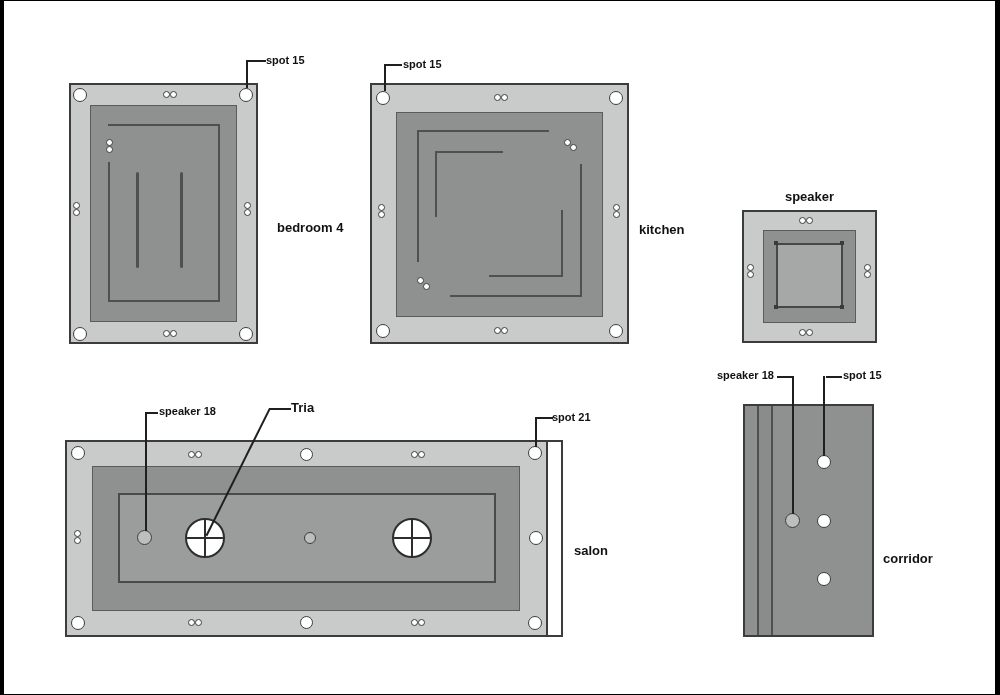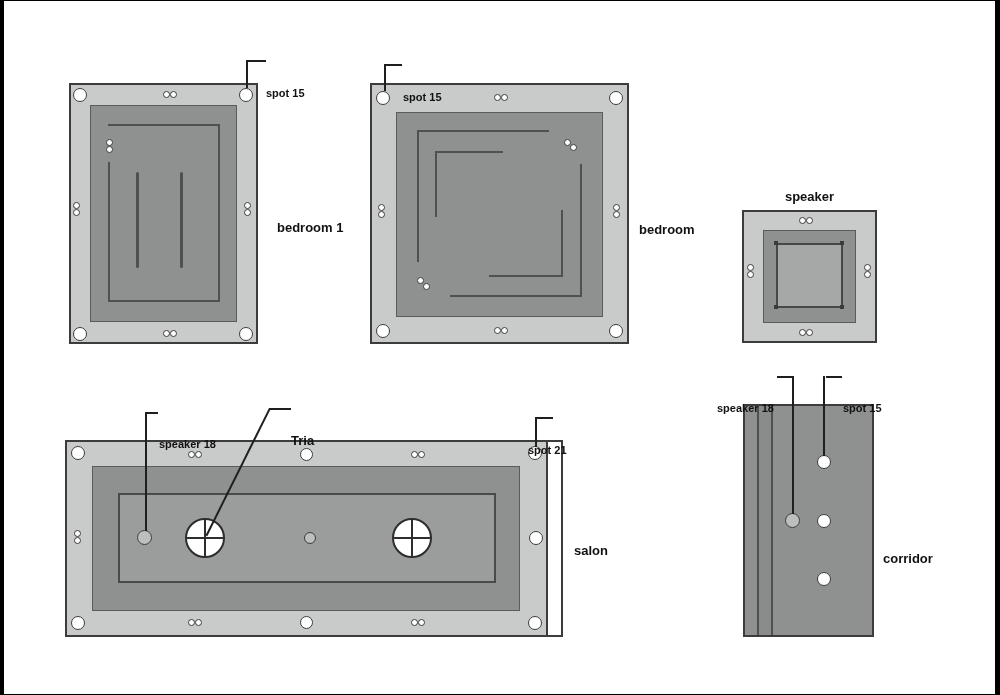--- a/index.html
+++ b/index.html
@@ -19,21 +19,21 @@
   .c14{width:14px;height:14px;}
   .c13{width:13px;height:13px;}
   .c7{width:7px;height:7px;}
   .spk15{width:15px;height:15px;background:#bdbfbf;}
   .spk12{width:12px;height:12px;background:#bdbfbf;}
   .tria{width:40px;height:40px;border:2px solid #2d2d2d;overflow:hidden;}
   .tria .ch-h{position:absolute;left:0;right:0;top:50%;height:2px;margin-top:-1px;background:#2d2d2d;}
   .tria .ch-v{position:absolute;top:0;bottom:0;left:50%;width:2px;margin-left:-1px;background:#2d2d2d;}
   .dot{width:4px;height:4px;background:#3a3a3a;}
   
-  .callout{font-size:11px;font-weight:bold;color:#111;white-space:nowrap;margin-top:33px;}
+  .callout{font-size:11px;font-weight:bold;color:#111;white-space:nowrap;}
   .roomlbl{font-size:13px;font-weight:bold;color:#111;white-space:nowrap;}
 </style>
 </head>
 <body>
 
 <div id="canvas">
 
   <div class="abs edge" style="left:0;top:0;width:4px;height:695px;"></div>
   <div class="abs edge" style="left:995px;top:0;width:5px;height:695px;"></div>
   <div class="abs edge" style="left:0;top:0;width:1000px;height:1px;"></div>
@@ -61,21 +61,21 @@
   <div class="abs circle c7" style="left:73px;top:202px;"></div>
   <div class="abs circle c7" style="left:73px;top:209px;"></div>
   <div class="abs circle c7" style="left:244px;top:202px;"></div>
   <div class="abs circle c7" style="left:244px;top:209px;"></div>
   <div class="abs circle c7" style="left:106px;top:139px;"></div>
   <div class="abs circle c7" style="left:106px;top:146px;"></div>
 
   <div class="abs leader" style="left:247px;top:60px;width:19px;height:1.5px;"></div>
   <div class="abs leader" style="left:246px;top:60px;width:1.5px;height:28px;"></div>
   <span class="abs callout" style="left:266px;top:54px;">spot 15</span>
-  <span class="abs roomlbl" style="left:277px;top:220px;">bedroom 1</span>
+  <span class="abs roomlbl" style="left:277px;top:220px;">bedroom 4</span>
 
   <div class="abs frame" style="left:370px;top:83px;width:259px;height:261px;"></div>
   <div class="abs recess" style="left:396px;top:112px;width:207px;height:205px;"></div>
 
   <div class="abs track" style="left:418px;top:130px;width:131px;height:2px;"></div>
   <div class="abs track" style="left:417px;top:130px;width:2px;height:132px;"></div>
   <div class="abs track" style="left:436px;top:151px;width:67px;height:2px;"></div>
   <div class="abs track" style="left:435px;top:151px;width:2px;height:66px;"></div>
   <div class="abs track" style="left:580px;top:164px;width:2px;height:133px;"></div>
   <div class="abs track" style="left:450px;top:295px;width:132px;height:2px;"></div>
@@ -96,21 +96,21 @@
   <div class="abs circle c7" style="left:613px;top:204px;"></div>
   <div class="abs circle c7" style="left:613px;top:211px;"></div>
   <div class="abs circle c7" style="left:564px;top:139px;"></div>
   <div class="abs circle c7" style="left:570px;top:144px;"></div>
   <div class="abs circle c7" style="left:417px;top:277px;"></div>
   <div class="abs circle c7" style="left:423px;top:283px;"></div>
 
   <div class="abs leader" style="left:385px;top:64px;width:17px;height:1.5px;"></div>
   <div class="abs leader" style="left:384px;top:64px;width:1.5px;height:27px;"></div>
   <span class="abs callout" style="left:403px;top:58px;">spot 15</span>
-  <span class="abs roomlbl" style="left:639px;top:222px;">bedroom</span>
+  <span class="abs roomlbl" style="left:639px;top:222px;">kitchen</span>
 
   <div class="abs frame" style="left:742px;top:210px;width:135px;height:133px;"></div>
   <div class="abs recess" style="left:763px;top:230px;width:93px;height:93px;"></div>
   <div class="abs" style="left:776px;top:243px;width:67px;height:65px;background:#a6a8a8;border:2px solid #474747;"></div>
   <div class="abs dot" style="left:774px;top:241px;"></div>
   <div class="abs dot" style="left:840px;top:241px;"></div>
   <div class="abs dot" style="left:774px;top:305px;"></div>
   <div class="abs dot" style="left:840px;top:305px;"></div>
   <div class="abs circle c7" style="left:799px;top:217px;"></div>
   <div class="abs circle c7" style="left:806px;top:217px;"></div>
@@ -159,21 +159,21 @@
   </div>
 
   <div class="abs leader" style="left:146px;top:412px;width:12px;height:1.5px;"></div>
   <div class="abs leader" style="left:145px;top:412px;width:1.5px;height:119px;"></div>
   <span class="abs callout" style="left:159px;top:405px;">speaker 18</span>
   <div class="abs leader" style="left:269px;top:408px;width:22px;height:1.5px;"></div>
   <div class="abs leader" style="left:270px;top:408px;width:142px;height:1.5px;transform-origin:0 50%;transform:rotate(116.5deg);"></div>
   <span class="abs callout" style="left:291px;top:400px;font-size:13px;">Tria</span>
   <div class="abs leader" style="left:537px;top:417px;width:16px;height:1.5px;"></div>
   <div class="abs leader" style="left:535px;top:417px;width:1.5px;height:30px;"></div>
-  <span class="abs callout" style="left:528px;top:411px;">spot 21</span>
+  <span class="abs callout" style="left:552px;top:411px;">spot 21</span>
   <span class="abs roomlbl" style="left:574px;top:543px;">salon</span>
 
   <div class="abs" style="left:743px;top:404px;width:131px;height:233px;background:#8f9191;border:2px solid #3c3c3c;"></div>
   <div class="abs" style="left:759px;top:406px;width:12px;height:229px;background:#8a8c8c;"></div>
   <div class="abs track" style="left:757px;top:406px;width:2px;height:229px;"></div>
   <div class="abs track" style="left:771px;top:406px;width:2px;height:229px;"></div>
   <div class="abs circle c14" style="left:817px;top:455px;"></div>
   <div class="abs circle c14" style="left:817px;top:514px;"></div>
   <div class="abs circle c14" style="left:817px;top:572px;"></div>
   <div class="abs circle spk15" style="left:785px;top:513px;"></div>

